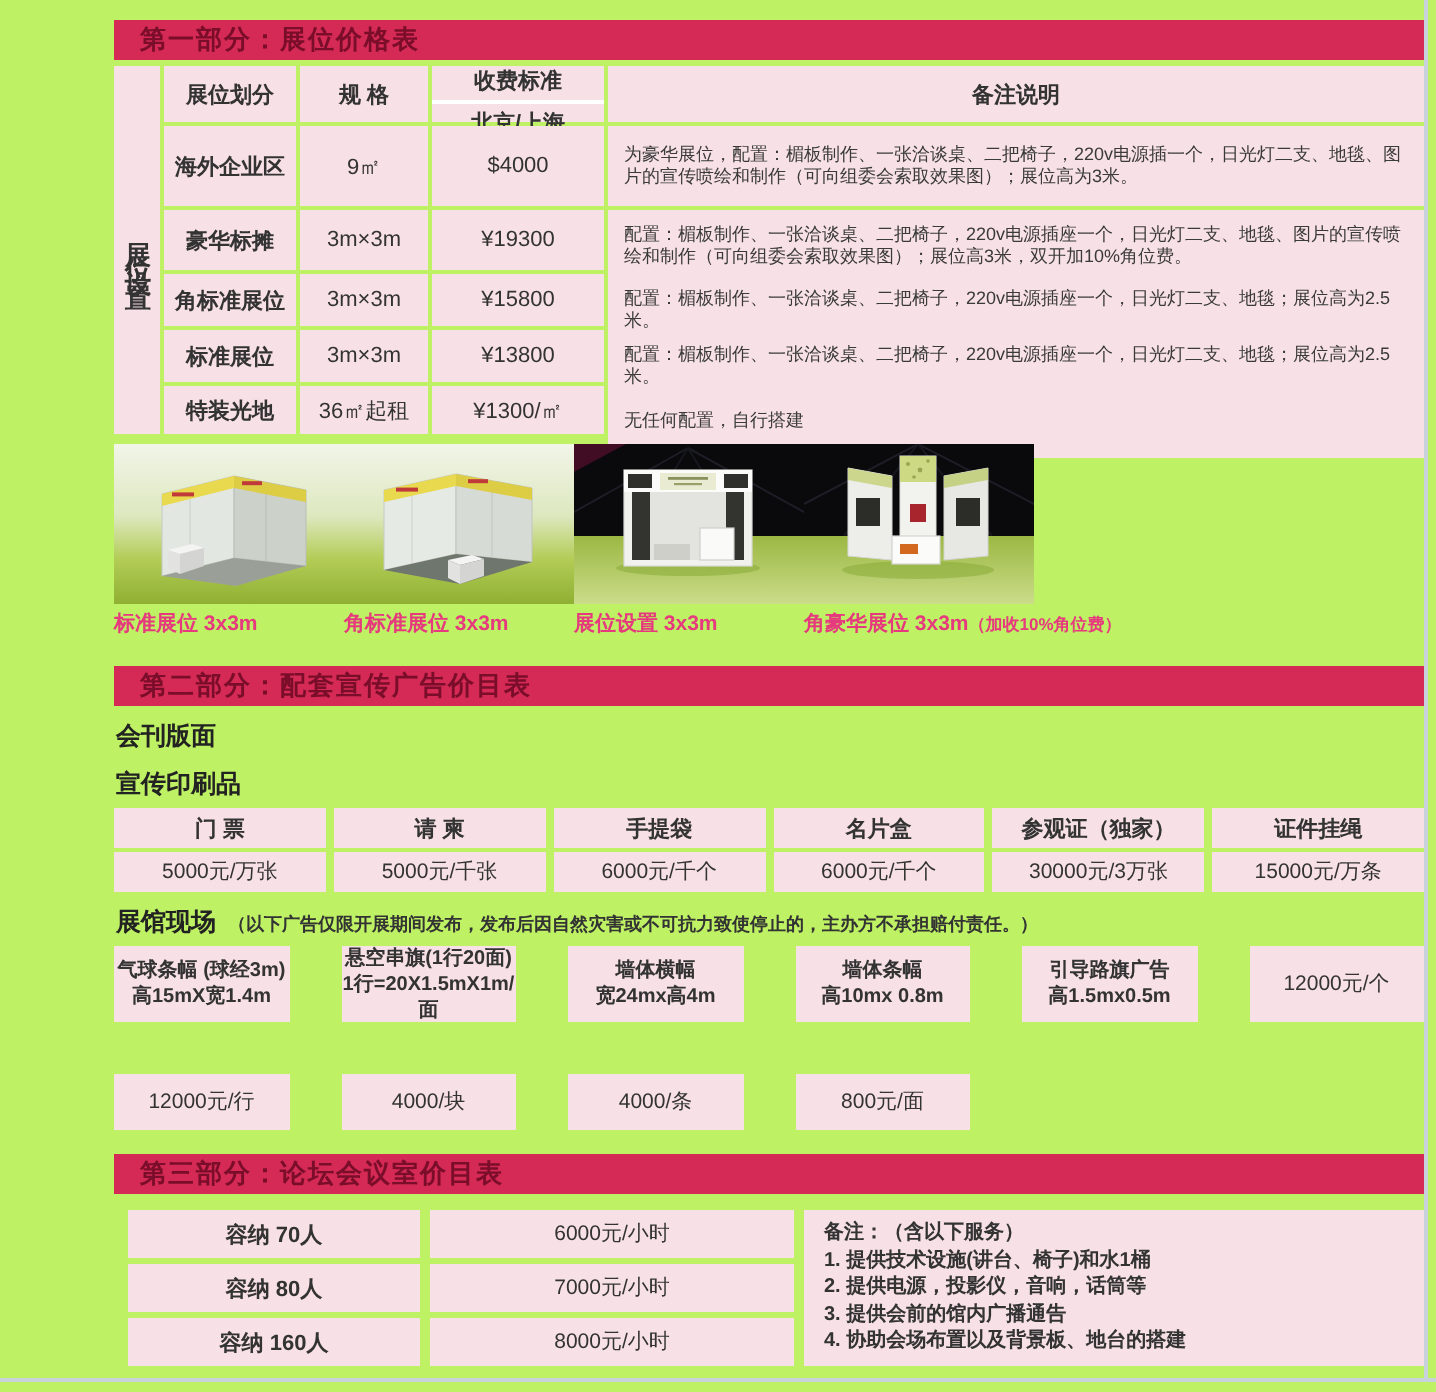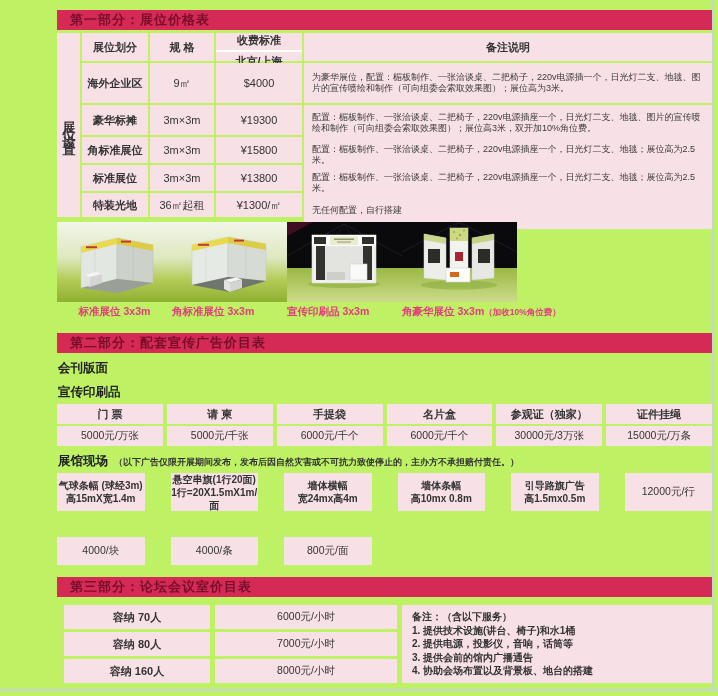--- a/index.html
+++ b/index.html
@@ -23,21 +23,21 @@
         display:flex;align-items:center;justify-content:center;font-weight:bold;font-size:13px;
         letter-spacing:7px;color:#333;}
   .fee-h{display:flex;flex-direction:column;align-items:center;justify-content:flex-start;}
   .fee-h .l1{display:block;width:100%;text-align:center;border-bottom:2px solid #fff;padding-bottom:2px;}
   .fee-h .l2{display:block;width:100%;text-align:center;padding-top:2px;}
   .remark{font-size:9px;line-height:11.5px;padding:18px 8px;display:flex;align-items:center;color:#3a3a3a;}
 
   
   .booths{margin-top:5px;display:flex;align-items:flex-start;}
   .booths figure{margin:0;}
-  .b1{margin-left:5px;text-align:center;} .b2{margin-left:32px;} .b3{margin-left:27px;} .b4{margin-left:42px;}
+  .b1{margin-left:5px;} .b2{margin-left:32px;} .b3{margin-left:27px;} .b4{margin-left:42px;}
   .booths svg{display:block;width:115px;height:80px;}
   figcaption{margin-top:3px;font-size:10.5px;font-weight:bold;color:#e6397e;white-space:nowrap;}
   figcaption .extra{font-size:8.5px;}
 
   
   .sub-label{margin:7px 0 3px 1px;font-size:12.5px;font-weight:bold;color:#222;}
   .sub-label .note{font-size:9px;color:#333;margin-left:6px;font-weight:bold;}
   .t6{display:grid;grid-template-columns:repeat(6,1fr);grid-template-rows:20px 20px;column-gap:4px;row-gap:2px;}
   .t5{display:grid;grid-template-columns:repeat(6,1fr);grid-template-rows:38px 28px;column-gap:4px;row-gap:2px;gap:26px;}
   .h2l{display:flex;flex-direction:column;align-items:center;justify-content:center;font-weight:bold;
@@ -178,21 +178,21 @@
         <rect x="75" y="15" width="12" height="7" fill="#2f2f2b"></rect>
         <rect x="43" y="14.5" width="28" height="8.5" fill="#e9ecd2"></rect>
         <rect x="47" y="16.5" width="20" height="1.4" fill="#8a8f5e"></rect>
         <rect x="50" y="19.5" width="14" height="1.1" fill="#9aa06a"></rect>
         <rect x="29" y="24" width="56" height="34" fill="#e3e3df"></rect>
         <rect x="29" y="24" width="9" height="34" fill="#33332f"></rect>
         <rect x="76" y="24" width="9" height="34" fill="#33332f"></rect>
         <rect x="40" y="50" width="18" height="8" fill="#cfcfc9"></rect>
         <rect x="63" y="42" width="17" height="16" fill="#fafaf8" stroke="#cfcfcb" stroke-width="0.6"></rect>
       </svg>
-      <figcaption><span>宣传印刷品 3x3m</span><span class="extra"></span></figcaption>
+      <figcaption><span>展位设置 3x3m</span><span class="extra"></span></figcaption>
     </figure>
 
     <figure class="b4">
       <svg viewBox="0 0 115 80">
         <defs>
               <linearGradient id="fl4" x1="0" y1="0" x2="0" y2="1">
           <stop offset="0" stop-color="#9cb843"></stop>
                 <stop offset="1" stop-color="#cbdc8a"></stop>
               </linearGradient>
             </defs>
@@ -262,20 +262,21 @@
           <span>宽24mx高4m</span>
         </div>
     <div class="cell h2l">
           <span>墙体条幅</span>
           <span>高10mx 0.8m</span>
         </div>
     <div class="cell h2l">
           <span>引导路旗广告</span>
           <span>高1.5mx0.5m</span>
         </div>
+    <div class="cell cc vl vl2">12000元/个</div>
     <div class="cell cc vl vl2">12000元/行</div>
     <div class="cell cc vl vl2">4000/块</div>
     <div class="cell cc vl vl2">4000/条</div>
     <div class="cell cc vl vl2">800元/面</div>
   </div>
 
   <div class="section-bar bar3">
     <span>第三部分：论坛会议室价目表</span>
   </div>
 

